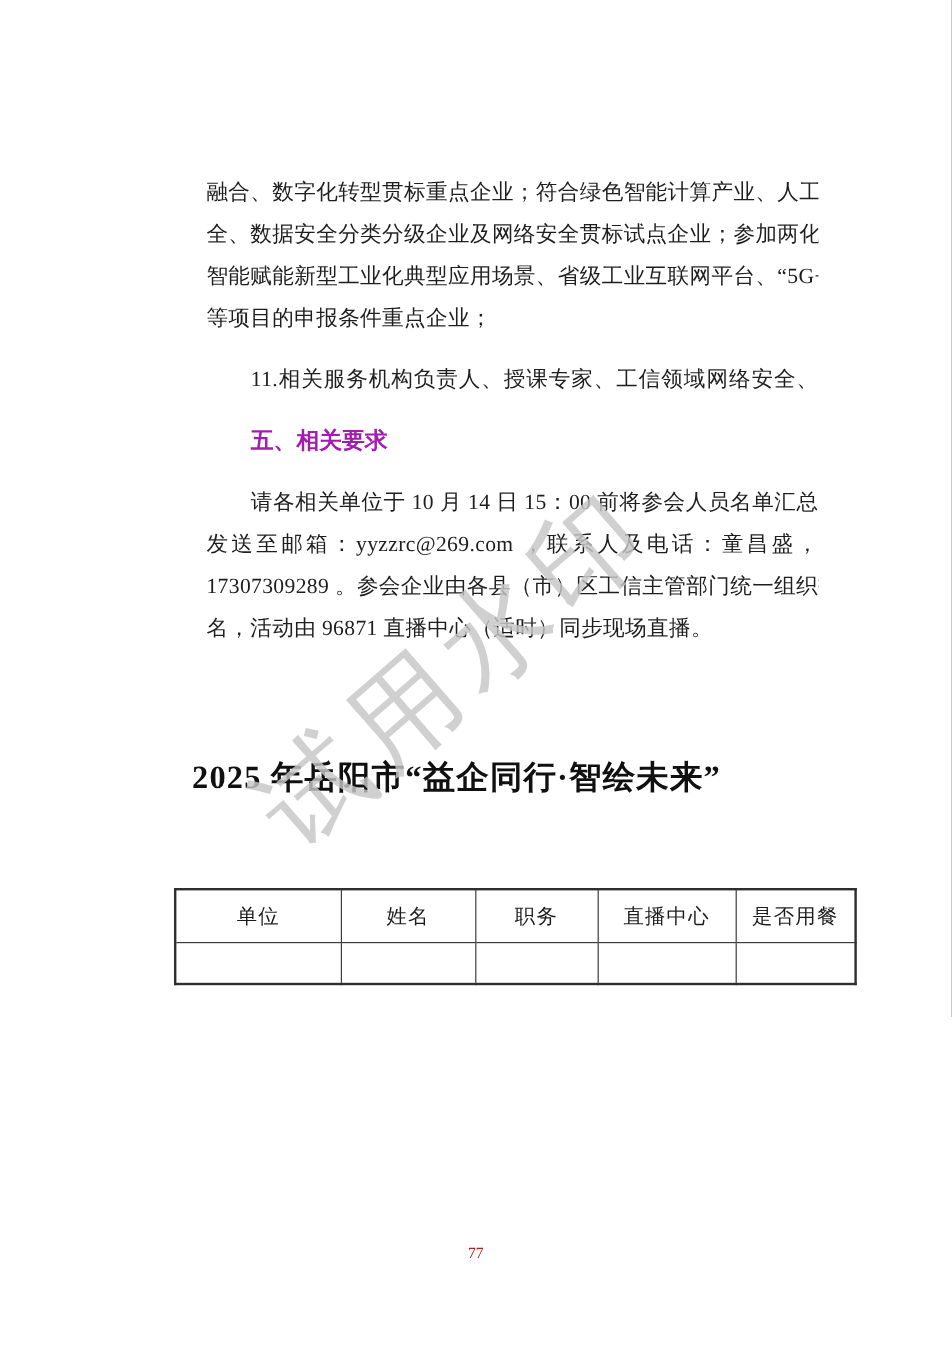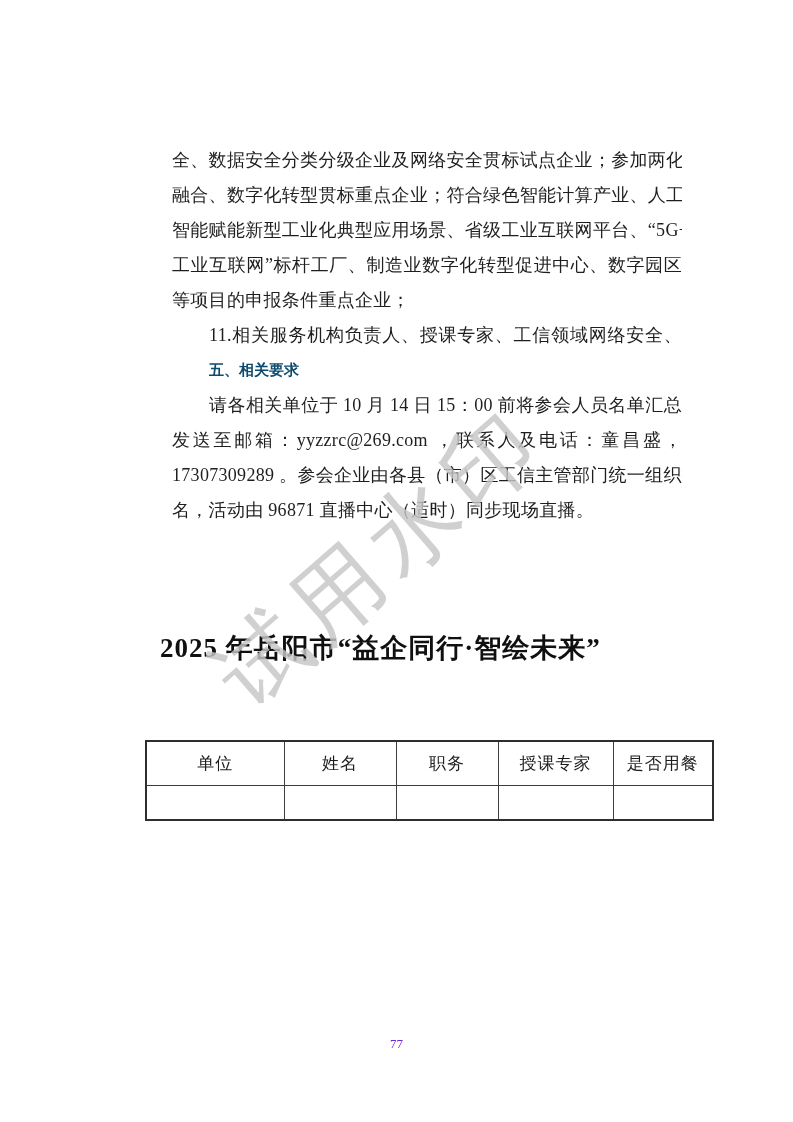--- a/index.html
+++ b/index.html
@@ -31,28 +31,28 @@
     text-align-last: justify;
     text-justify: inter-character;
     white-space: nowrap;
     overflow: hidden;
   }
   .line.last {
     text-align: center;
     text-align-last: left;
     white-space: normal;
   }
-  .indent { padding-left: 37px; }
+  .indent { padding-left: 37px; margin-top: 16px; }
   .sec-heading {
     font-family: Liberation Serif, serif;
     font-weight: bold;
-    font-size: 15px;
+    font-size: 19px;
     line-height: 35px;
     height: 35px;
-    color: #0c4a6e;
+    color: #a21caf;
     text-align: left;
     text-align-last: left;
   }
 
   
   .doc-title {
     position: absolute;
     left: 160px;
     top: 632px;
     width: 534px;
@@ -113,34 +113,33 @@
     text-align: center;
   }
 
   .page-number {
     position: absolute;
     left: 0;
     top: 1036px;
     width: 100%;
     text-align: center;
     font-size: 13px;
-    color: #6d28d9;
+    color: #b91c1c;
     z-index: 1;
   }
 </style>
 </head>
 <body>
 
 <div class="page">
 
   <div class="content">
+    <div class="line">融合、数字化转型贯标重点企业；符合绿色智能计算产业、人工</div>
     <div class="line">全、数据安全分类分级企业及网络安全贯标试点企业；参加两化</div>
-    <div class="line">融合、数字化转型贯标重点企业；符合绿色智能计算产业、人工</div>
     <div class="line">智能赋能新型工业化典型应用场景、省级工业互联网平台、“5G+</div>
-    <div class="line">工业互联网”标杆工厂、制造业数字化转型促进中心、数字园区</div>
     <div class="line last">等项目的申报条件重点企业；</div>
     <div class="line indent">11.相关服务机构负责人、授课专家、工信领域网络安全、</div>
     <div class="sec-heading indent">五、相关要求</div>
     <div class="line indent">请各相关单位于 10 月 14 日 15：00 前将参会人员名单汇总</div>
     <div class="line">发送至邮箱：yyzzrc@269.com ，联系人及电话：童昌盛，</div>
     <div class="line">17307309289 。参会企业由各县（市）区工信主管部门统一组织报</div>
     <div class="line last">名，活动由 96871 直播中心（适时）同步现场直播。</div>
   </div>
 
   <div class="doc-title">
@@ -154,21 +153,21 @@
           <col style="width:112px">
           <col style="width:102px">
           <col style="width:115px">
           <col style="width:100px">
       </colgroup>
       <tbody>
           <tr>
         <th>单位</th>
         <th>姓名</th>
         <th>职务</th>
-        <th>授课专家</th>
+        <th>直播中心</th>
         <th>是否用餐</th>
       </tr>
       <tr>
         <td></td>
         <td></td>
         <td></td>
         <td></td>
         <td></td>
       </tr>
     </tbody>

